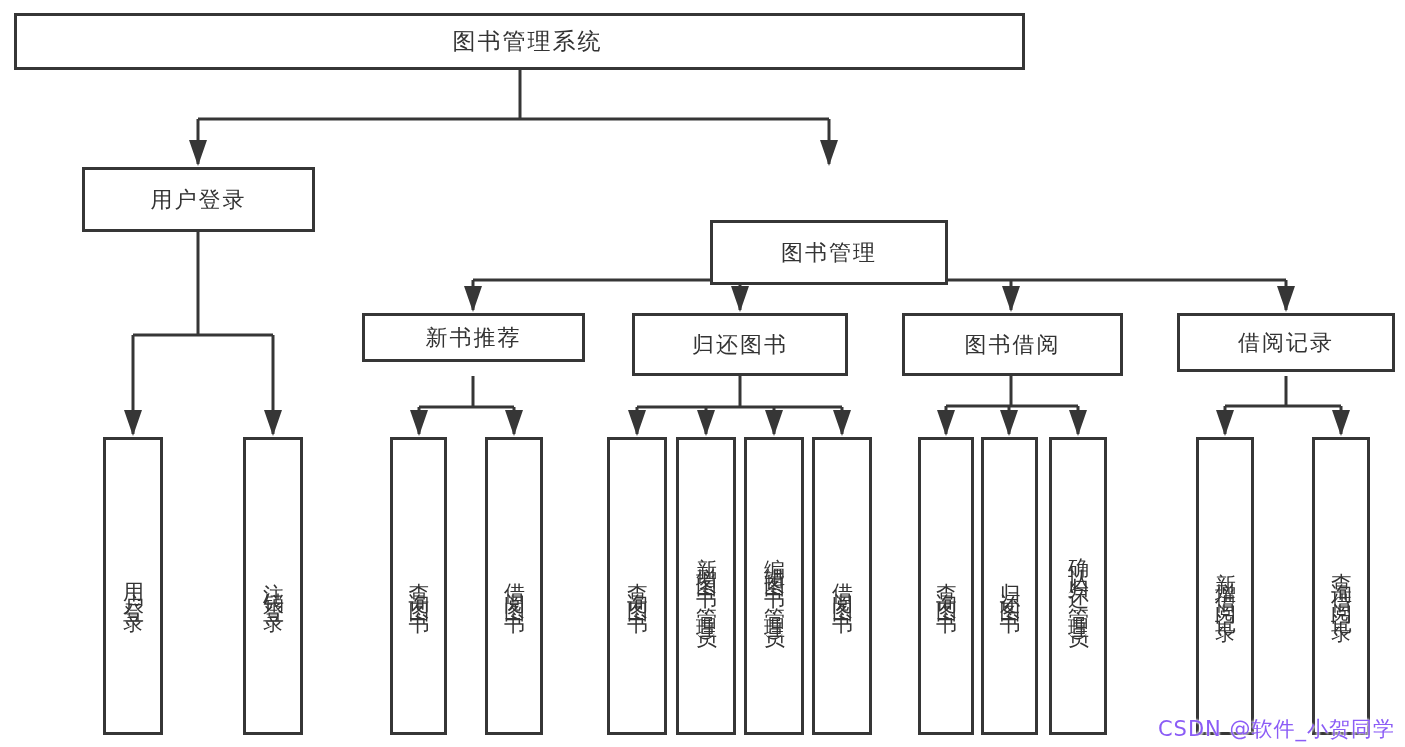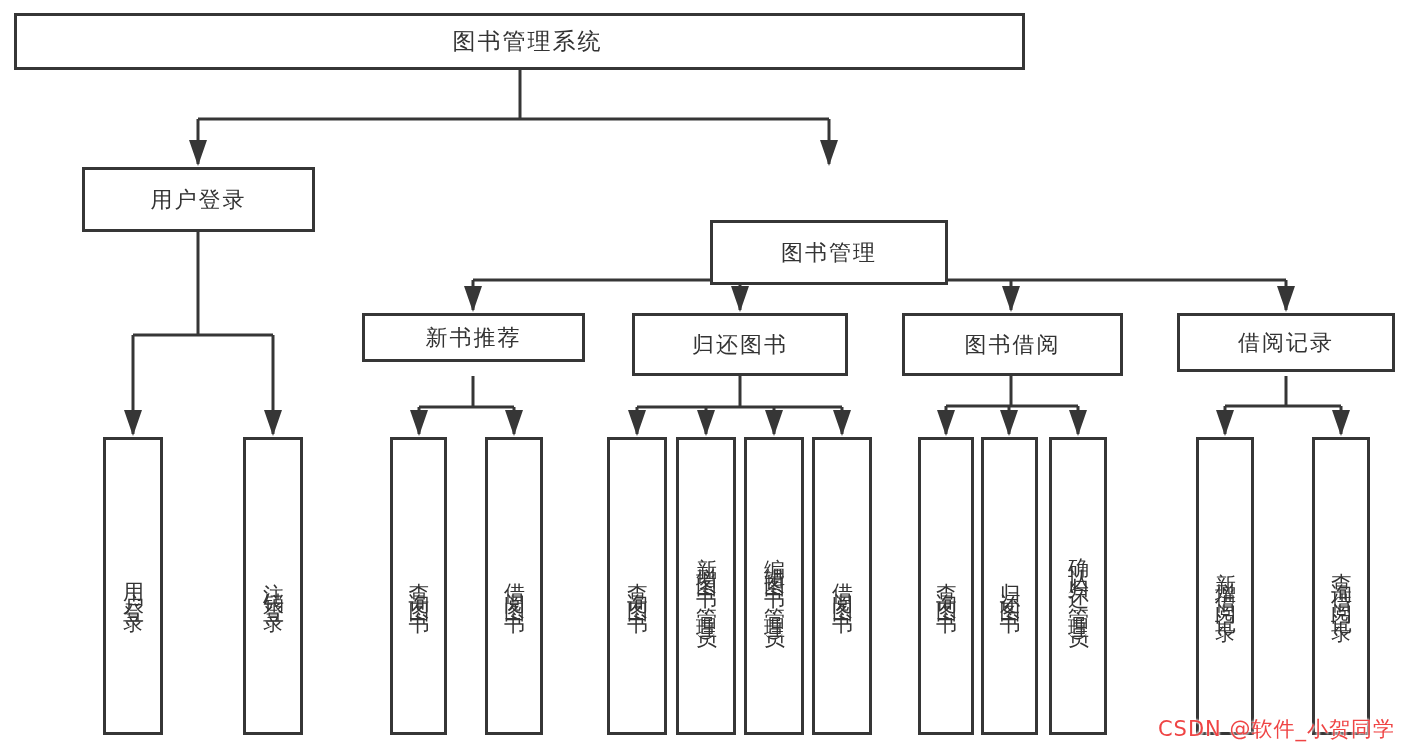--- a/index.html
+++ b/index.html
@@ -19,21 +19,21 @@
   .vbox{
     position:absolute;box-sizing:border-box;border:3px solid #363636;background:#ffffff;
     display:flex;align-items:center;justify-content:center;z-index:2;
   }
   .vbox span{
     writing-mode:vertical-rl;text-orientation:mixed;
     font-size:21px;letter-spacing:10px;line-height:1;white-space:nowrap;
   }
   .watermark{
     position:absolute;right:10px;bottom:4px;z-index:3;
-    font-size:21px;letter-spacing:1px;color:#ef4444;
+    font-size:21px;letter-spacing:1px;color:#8b5cf6;
     text-shadow:1px 1px 2px rgba(255,255,255,.95),-1px -1px 2px rgba(255,255,255,.95);
   }
 </style>
 </head>
 <body>
 
 <div class="stage">
 
   <svg class="wires" width="1405" height="747" viewBox="0 0 1405 747">
     <defs>

